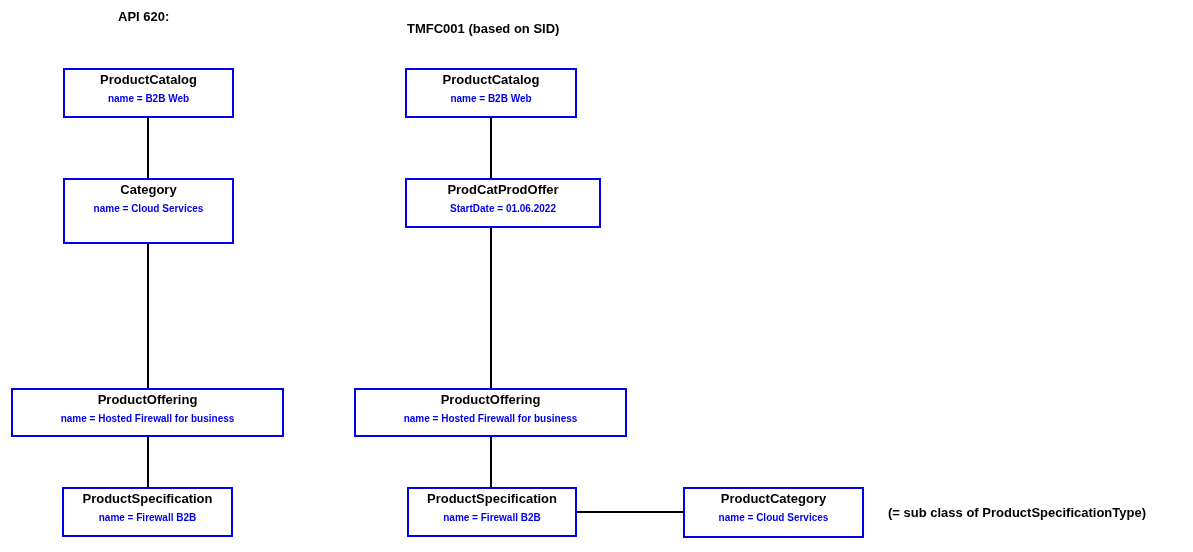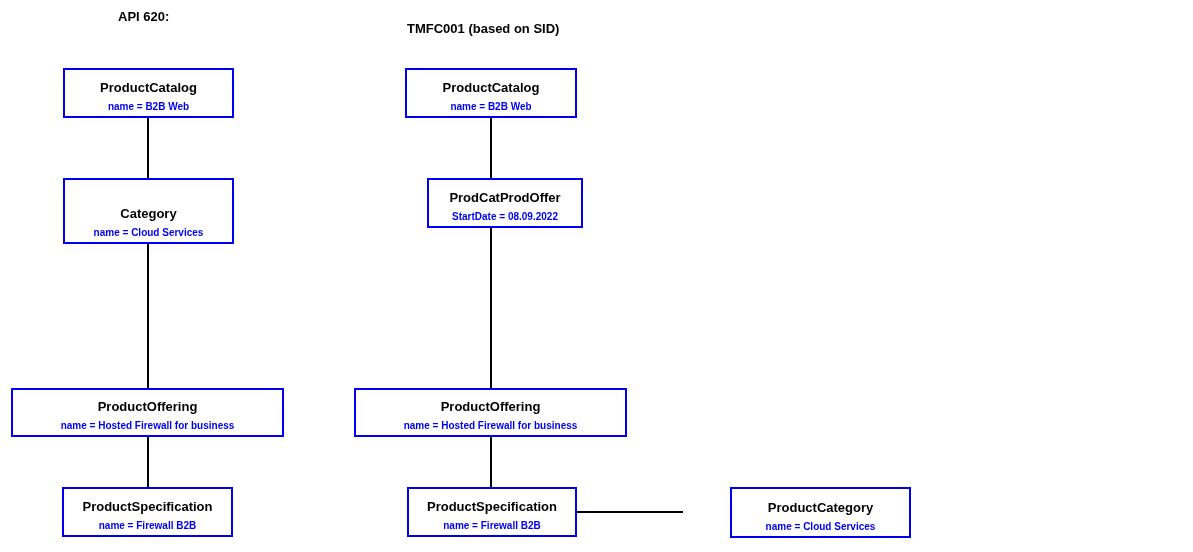--- a/index.html
+++ b/index.html
@@ -28,21 +28,21 @@
     white-space: nowrap;
   }
   .node {
     position: absolute;
     box-sizing: border-box;
     background: #ffffff;
     border: 2px solid #0000f0;
     display: flex;
     flex-direction: column;
     align-items: center;
-    justify-content: flex-end;
+    justify-content: flex-start;
     text-align: center;
     z-index: 2;
   }
   .node-title {
     font-size: 13px;
     line-height: 19px;
     font-weight: bold;
     color: #000000;
     white-space: nowrap;
   }
@@ -109,34 +109,35 @@
   <div class="node" style="left:62px; top:487px; width:171px; height:50px;">
     <div class="node-title">ProductSpecification</div>
     <div class="node-attr">name = Firewall B2B</div>
   </div>
 
   <div class="node" style="left:405px; top:68px; width:172px; height:50px;">
     <div class="node-title">ProductCatalog</div>
     <div class="node-attr">name = B2B Web</div>
   </div>
 
-  <div class="node" style="left:427px; top:178px; width:156px; height:50px;">
+  <div class="node" style="left:405px; top:178px; width:196px; height:50px;">
     <div class="node-title">ProdCatProdOffer</div>
-    <div class="node-attr">StartDate = 08.09.2022</div>
+    <div class="node-attr">StartDate = 01.06.2022</div>
   </div>
 
   <div class="node" style="left:354px; top:388px; width:273px; height:49px;">
     <div class="node-title">ProductOffering</div>
     <div class="node-attr">name = Hosted Firewall for business</div>
   </div>
 
   <div class="node" style="left:407px; top:487px; width:170px; height:50px;">
     <div class="node-title">ProductSpecification</div>
     <div class="node-attr">name = Firewall B2B</div>
   </div>
 
-  <div class="node" style="left:683px; top:487px; width:181px; height:51px;margin-left:47px;">
+  <div class="node" style="left:683px; top:487px; width:181px; height:51px;">
     <div class="node-title">ProductCategory</div>
     <div class="node-attr">name = Cloud Services</div>
   </div>
 
+  <div class="annotation" style="left:888px; top:504px;">(= sub class of ProductSpecificationType)</div>
 
 </main>
 
 </body></html>

